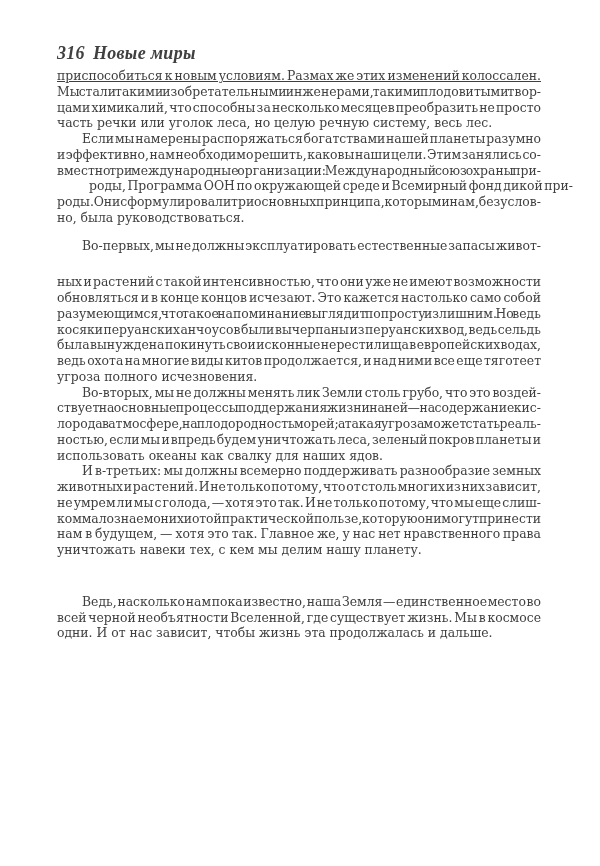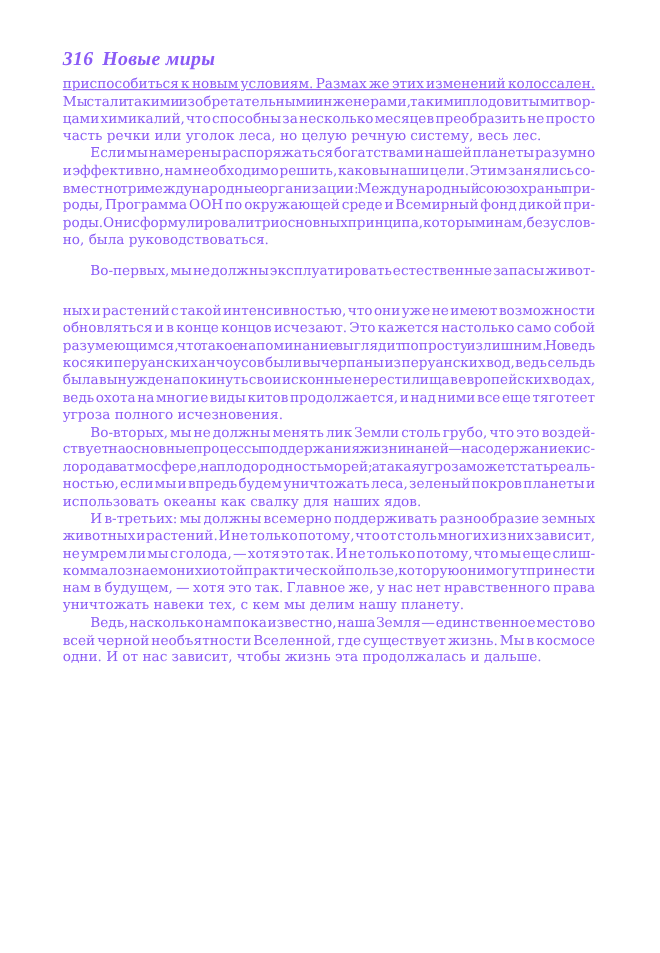--- a/index.html
+++ b/index.html
@@ -1,19 +1,19 @@
 <!DOCTYPE html>
 <html><head>
 <meta charset="utf-8">
 <style>
   html, body { margin: 0; padding: 0; background: #ffffff; }
   body { width: 600px; height: 866px; position: relative; overflow: hidden; }
   .page {
     position: absolute; left: 57px; top: 42px; width: 484px;
-    color: #8b5cf6;
+    color: #404040;
     font-family: "DejaVu Serif", "Liberation Serif", serif;
   }
   .running-head {
     font-family: "Liberation Serif", "DejaVu Serif", serif;
     font-style: italic; font-weight: bold;
     font-size: 18px; line-height: 22px;
     margin: 0 0 4px 0; letter-spacing: 0.3px;
   }
   .running-head .pg { margin-right: 8px; }
   .body-text { font-size: 12.4px; line-height: 15.75px; }
@@ -36,21 +36,21 @@
       <div>
         <span class="line" style="white-space: nowrap; word-spacing: -1.88086px; text-align: left; text-align-last: left; text-decoration: underline;">приспособиться к новым условиям. Размах же этих изменений колоссален.</span>
         <span class="line" style="white-space: nowrap; word-spacing: -4.84375px; text-align: left; text-align-last: left;">Мы стали такими изобретательными инженерами, такими плодовитыми твор-</span>
         <span class="line" style="white-space: nowrap; word-spacing: -2.78125px; text-align: left; text-align-last: left;">цами химикалий, что способны за несколько месяцев преобразить не просто</span>
         <span class="line last" style="white-space: nowrap;">часть речки или уголок леса, но целую речную систему, весь лес.</span>
       </div>
       <div>
         <span class="line indent" style="white-space: nowrap; word-spacing: -3.15402px; text-align: left; text-align-last: left;">Если мы намерены распоряжаться богатствами нашей планеты разумно</span>
         <span class="line" style="white-space: nowrap; word-spacing: -3.34375px; text-align: left; text-align-last: left;">и эффективно, нам необходимо решить, каковы наши цели. Этим занялись со-</span>
         <span class="line" style="white-space: nowrap; word-spacing: -5.13393px; text-align: left; text-align-last: left;">вместно три международные организации: Международный союз охраны при-</span>
-        <span class="line" style="white-space: nowrap; word-spacing: -2.2875px; text-align: left; text-align-last: left;">роды, Программа ООН по окружающей среде и Всемирный фонд дикой при-</span>
+        <span class="line" style="white-space: nowrap; word-spacing: -2.2875px; text-align: left; text-align-last: left; margin-left: 32px;">роды, Программа ООН по окружающей среде и Всемирный фонд дикой при-</span>
         <span class="line" style="white-space: nowrap; word-spacing: -4.05664px; text-align: left; text-align-last: left;">роды. Они сформулировали три основных принципа, которыми нам, безуслов-</span>
         <span class="line last" style="white-space: nowrap;">но, была руководствоваться.</span>
       </div>
       <div>
         <span class="line indent" style="white-space: nowrap; word-spacing: -3.01116px; text-align: left; text-align-last: left; margin-top: 12px;">Во-первых, мы не должны эксплуатировать естественные запасы живот-</span>
         <span class="line" style="white-space: nowrap; word-spacing: -2.64631px; text-align: center; text-align-last: left; margin-top: 21px;">ных и растений с такой интенсивностью, что они уже не имеют возможности</span>
         <span class="line" style="white-space: nowrap; word-spacing: -1.83594px; text-align: left; text-align-last: left;">обновляться и в конце концов исчезают. Это кажется настолько само собой</span>
         <span class="line" style="white-space: nowrap; word-spacing: -5.33984px; text-align: left; text-align-last: left;">разумеющимся, что такое напоминание выглядит попросту излишним. Но ведь</span>
         <span class="line" style="white-space: nowrap; word-spacing: -3.40451px; text-align: left; text-align-last: left;">косяки перуанских анчоусов были вычерпаны из перуанских вод, ведь сельдь</span>
         <span class="line" style="white-space: nowrap; word-spacing: -3.48633px; text-align: left; text-align-last: left;">была вынуждена покинуть свои исконные нерестилища в европейских водах,</span>
@@ -66,18 +66,18 @@
       </div>
       <div>
         <span class="line indent" style="white-space: nowrap; word-spacing: -1.80134px; text-align: center; text-align-last: left;">И в-третьих: мы должны всемерно поддерживать разнообразие земных</span>
         <span class="line" style="white-space: nowrap; word-spacing: -3.21514px; text-align: left; text-align-last: left;">животных и растений. И не только потому, что от столь многих из них зависит,</span>
         <span class="line" style="white-space: nowrap; word-spacing: -2.84007px; text-align: left; text-align-last: left;">не умрем ли мы с голода, — хотя это так. И не только потому, что мы еще слиш-</span>
         <span class="line" style="white-space: nowrap; word-spacing: -4.08413px; text-align: left; text-align-last: left;">ком мало знаем о них и о той практической пользе, которую они могут принести</span>
         <span class="line" style="white-space: nowrap; word-spacing: -1.02043px; text-align: left; text-align-last: left;">нам в будущем, — хотя это так. Главное же, у нас нет нравственного права</span>
         <span class="line last" style="white-space: nowrap;">уничтожать навеки тех, с кем мы делим нашу планету.</span>
       </div>
       <div>
-        <span class="line indent" style="white-space: nowrap; word-spacing: -3.25312px; text-align: right; text-align-last: left;">Ведь, насколько нам пока известно, наша Земля — единственное место во</span>
+        <span class="line indent" style="white-space: nowrap; word-spacing: -3.25312px; text-align: right; text-align-last: left; margin-top: 36px;">Ведь, насколько нам пока известно, наша Земля — единственное место во</span>
         <span class="line" style="white-space: nowrap; word-spacing: -2.13021px; text-align: left; text-align-last: left;">всей черной необъятности Вселенной, где существует жизнь. Мы в космосе</span>
         <span class="line last" style="white-space: nowrap;">одни. И от нас зависит, чтобы жизнь эта продолжалась и дальше.</span>
       </div>
     </div>
 </div>
 
 </body></html>

